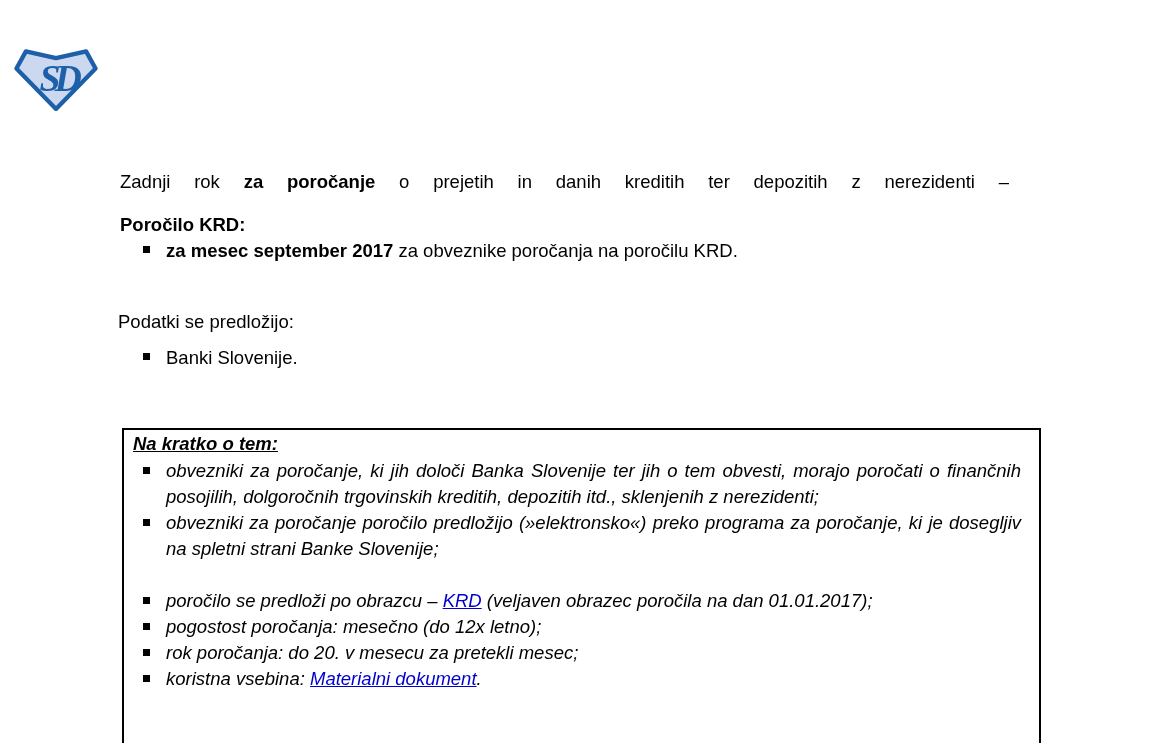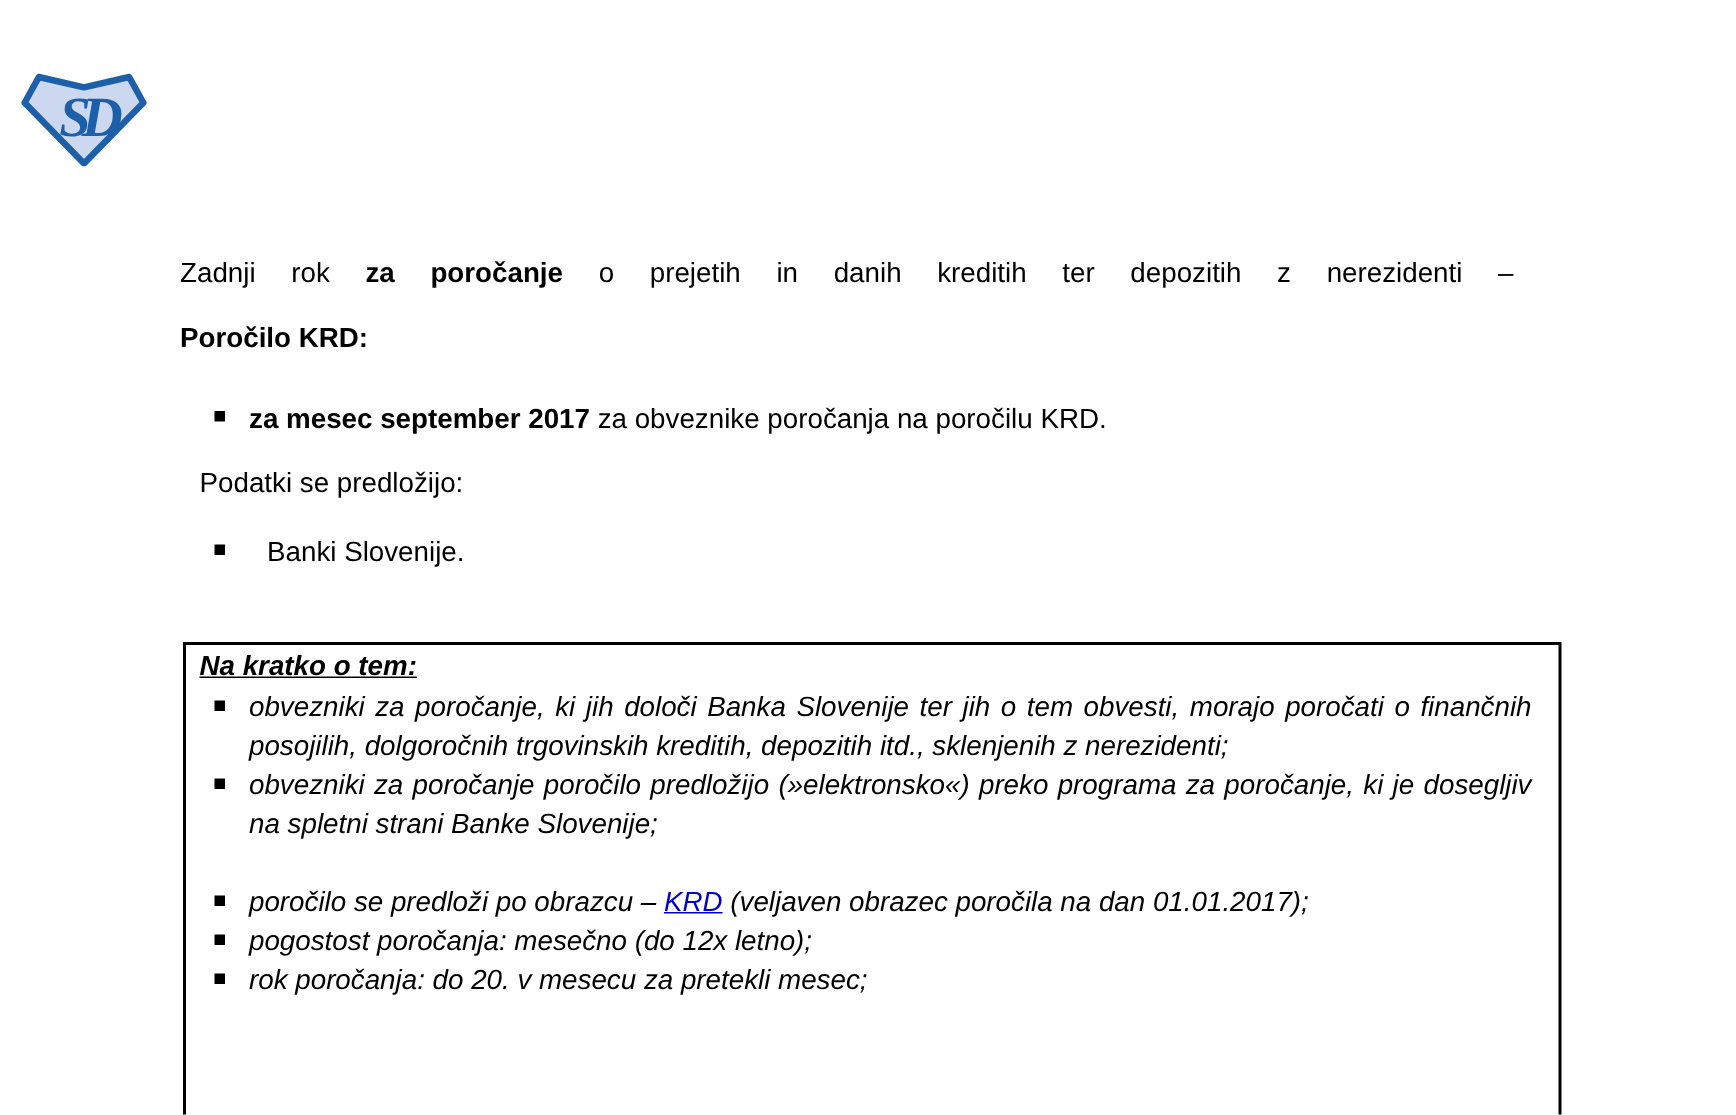--- a/index.html
+++ b/index.html
@@ -12,23 +12,23 @@
   .intro { position:absolute; left:120px; top:160px; width:889px;
            font-size:18.5px; line-height:43px; }
   .intro-l1 { text-align:justify; text-align-last:justify; }
   .b { font-weight:bold; }
   .bullet-row { display:flex; align-items:flex-start; }
   .sq { flex:0 0 auto; width:7px; height:7px; background:var(--text,#000);
         margin-top:9px; }
   .main-bullet { position:absolute; left:143px; width:879px; font-size:18.5px;
                  line-height:27px; }
   .main-bullet .sq { margin-right:16px; }
-  .deadline { top:265px; }
-  .podatki { position:absolute; left:133px; top:308px; font-size:18.5px; line-height:27px; }
-  .banki { top:354px;gap:12px; }
+  .deadline { top:237px; }
+  .podatki { position:absolute; left:118px; top:308px; font-size:18.5px; line-height:27px; }
+  .banki { top:344px; }
   .infobox {
     position:absolute; left:122px; top:428px; width:919px; height:321px;
     border:2px solid var(--box_border,#000);
     padding:1px 18px 0 9px;
     font-style:italic; font-size:18.5px; line-height:26px;
   }
   .infobox-title { font-weight:bold; text-decoration:underline; margin-bottom:1px; }
   .box-bullet { display:flex; align-items:flex-start; }
   .box-bullet .sq { margin-left:10px; margin-right:16px; }
   .box-bullet .txt { flex:1 1 auto; }
@@ -87,13 +87,17 @@
   <div class="box-bullet">
     <span class="sq"></span>
     <div class="txt">pogostost poročanja: mesečno (do 12x letno);</div>
   </div>
 
   <div class="box-bullet">
     <span class="sq"></span>
     <div class="txt">rok poročanja: do 20. v mesecu za pretekli mesec;</div>
   </div>
 
+  <div class="box-bullet">
+    <span class="sq"></span>
+    <div class="txt"><span>koristna vsebina: </span><a class="doc-link">Materialni dokument</a><span>.</span></div>
+  </div>
 </div>
 
 </body></html>

